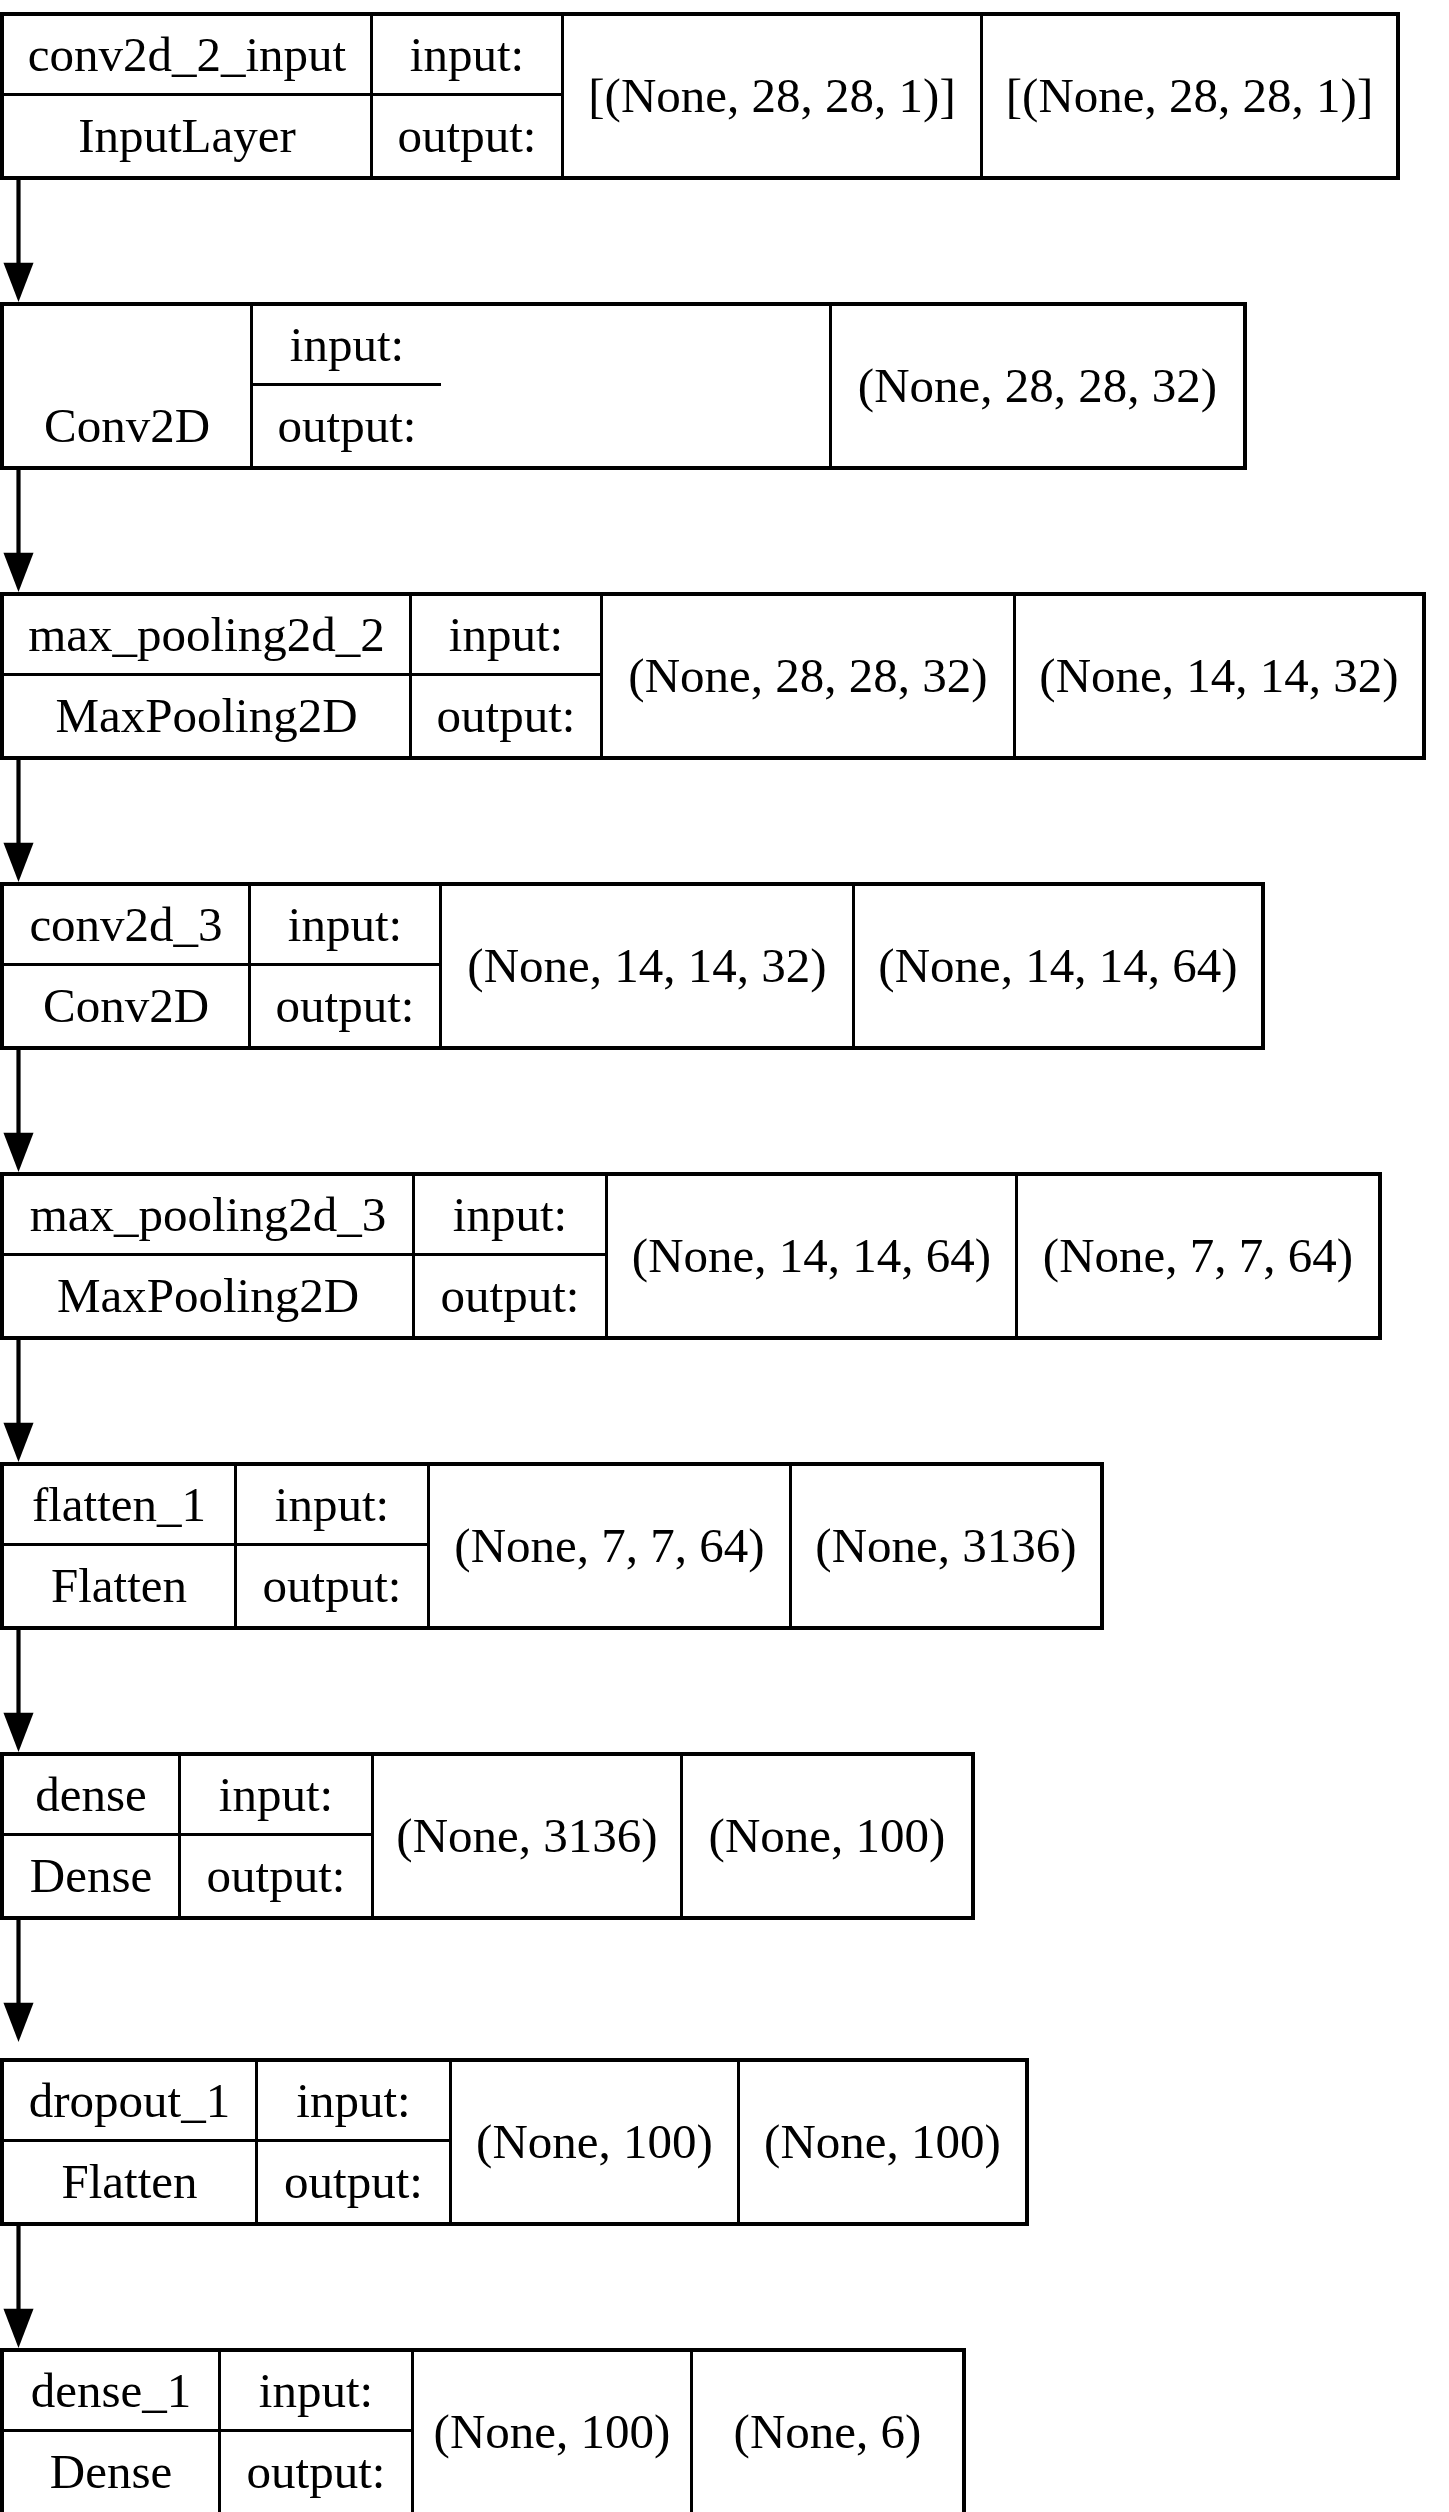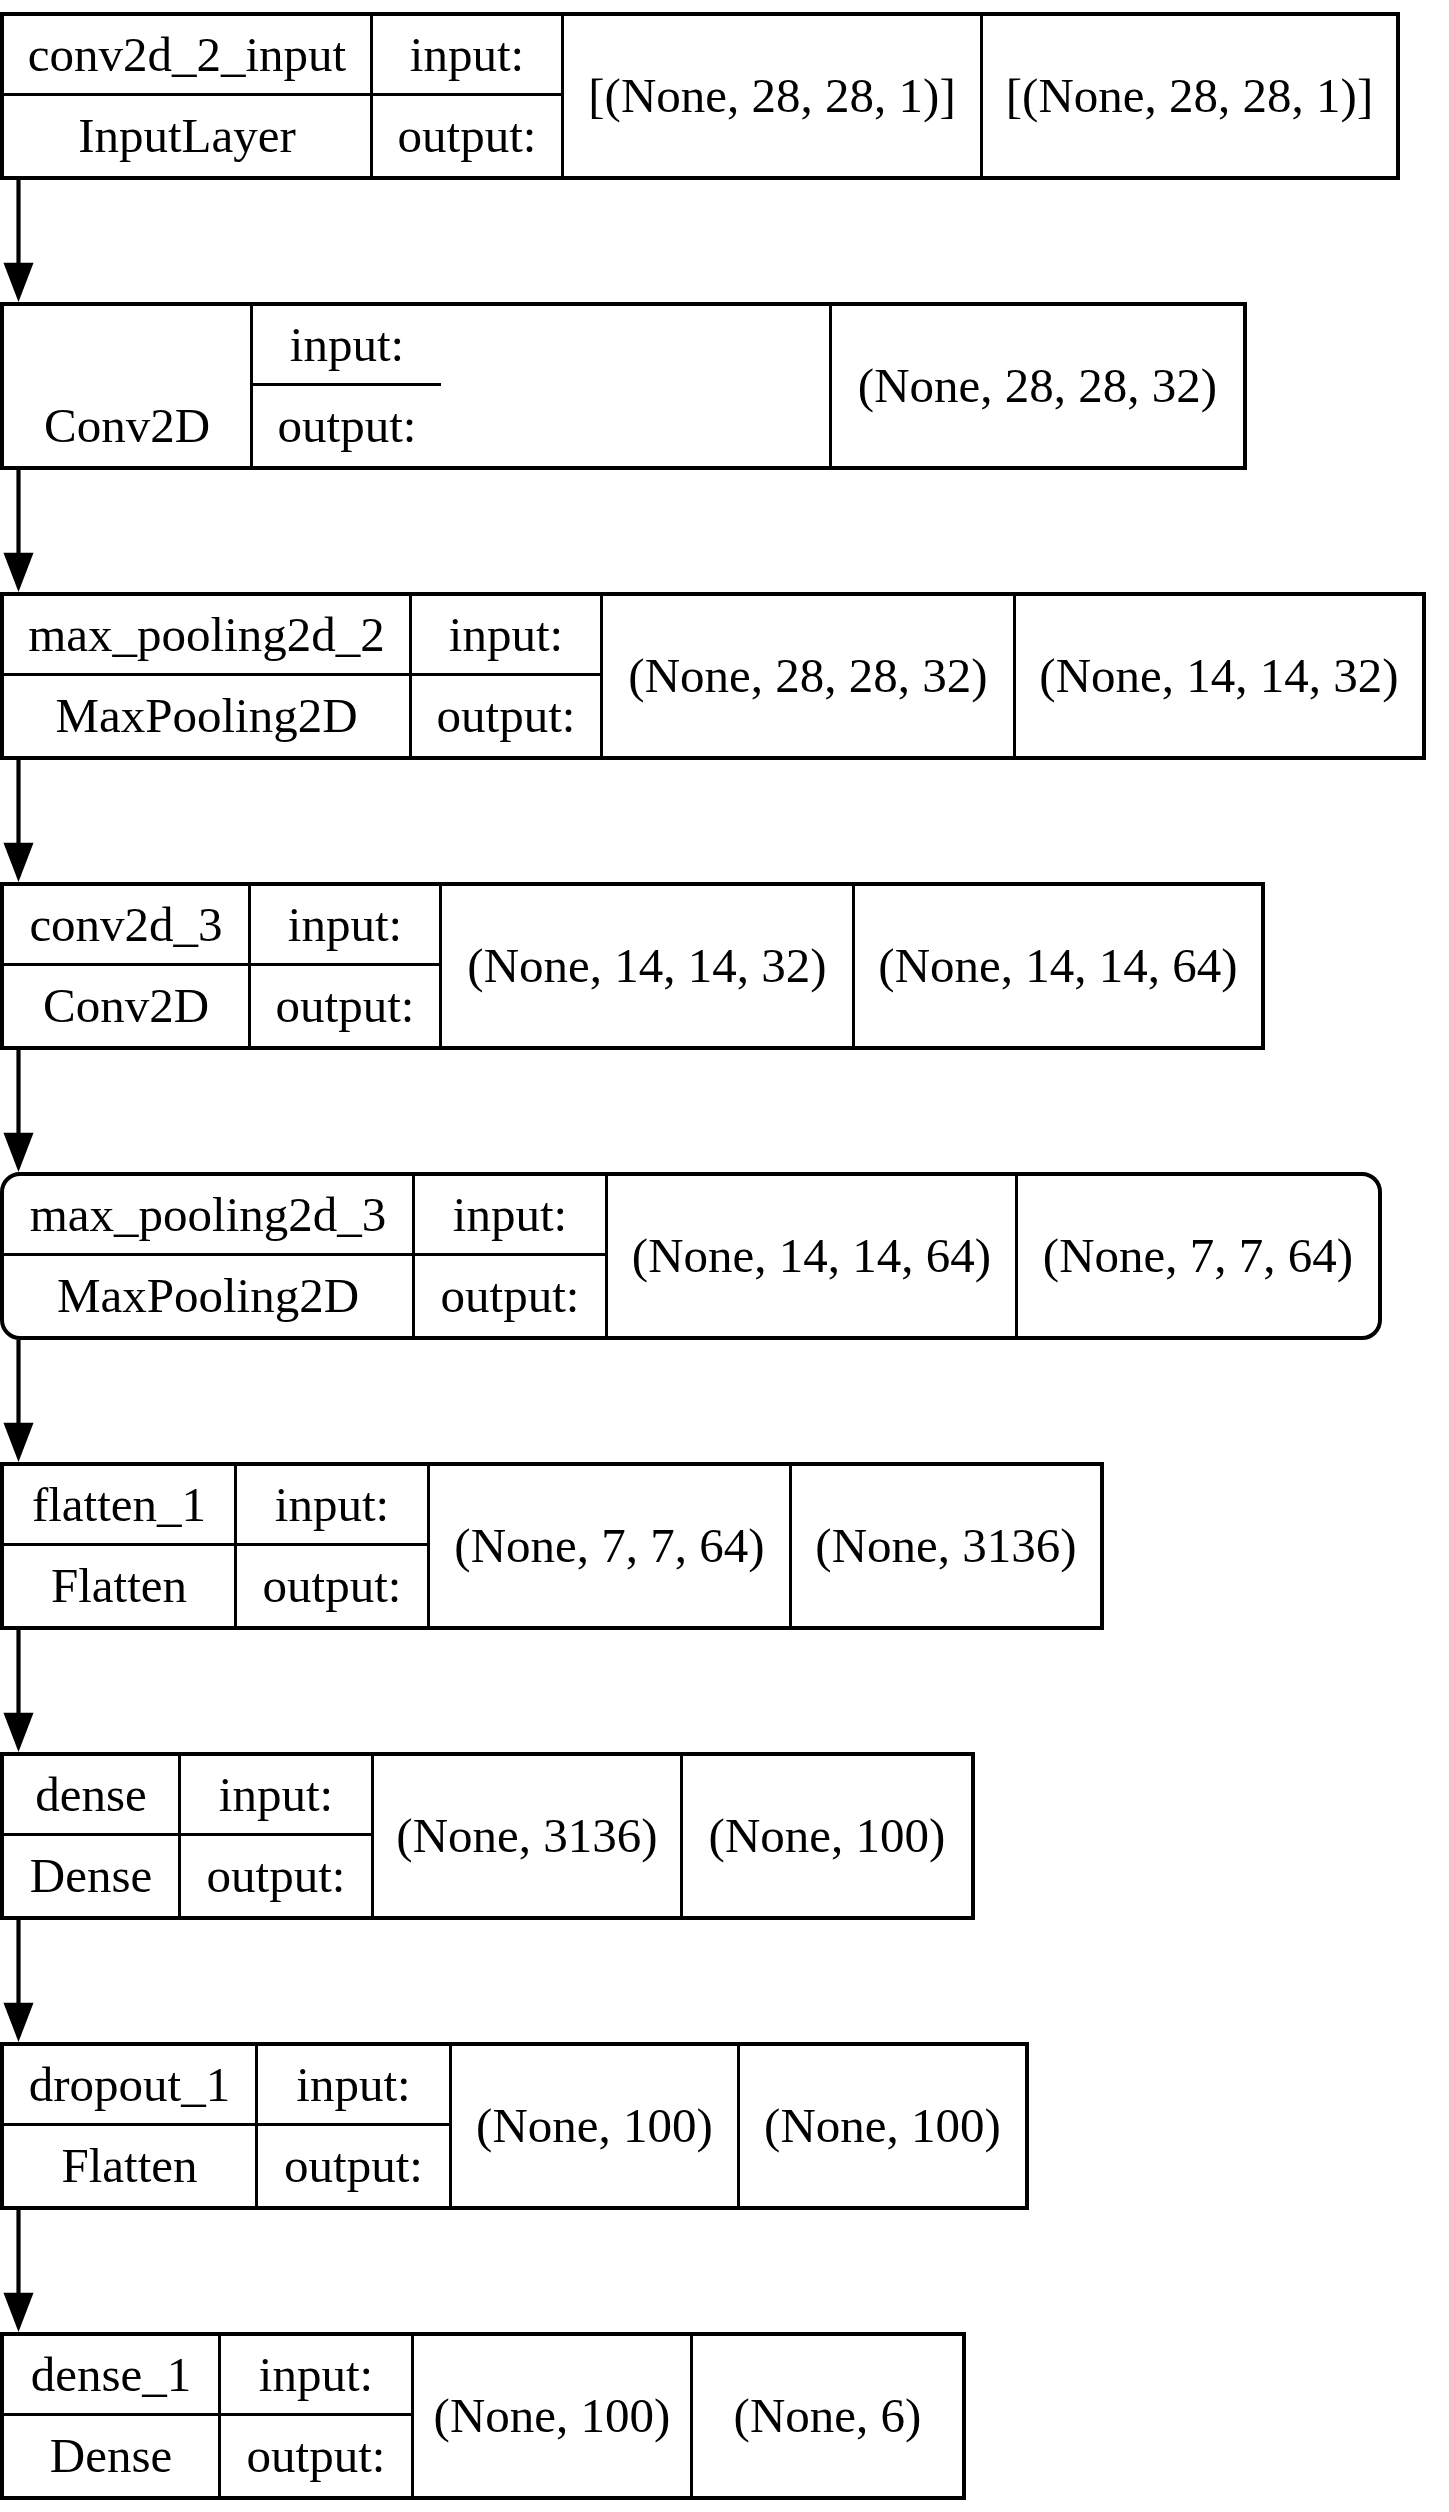--- a/index.html
+++ b/index.html
@@ -98,21 +98,21 @@
     <div class="cell c2 r2">output:</div>
   </div>
 
   <div class="arrow">
     <svg width="37" height="122" viewBox="0 0 44 146">
       <line x1="22" y1="0" x2="22" y2="102" stroke="currentColor" stroke-width="5"></line>
       <polygon points="22,146 4,99 40,99" fill="currentColor"></polygon>
     </svg>
   </div>
 
-  <div class="node" style="grid-template-columns:408px 193px 410px 363px;border-radius:20px;">
+  <div class="node" style="grid-template-columns:408px 193px 410px 363px;">
     <div class="cell c1 r1">max_pooling2d_3</div>
     <div class="cell c2 r1">input:</div>
     <div class="cell cin">(None, 14, 14, 64)</div>
     <div class="cell cout">(None, 7, 7, 64)</div>
     <div class="cell c1 r2">MaxPooling2D</div>
     <div class="cell c2 r2">output:</div>
   </div>
 
   <div class="arrow">
     <svg width="37" height="122" viewBox="0 0 44 146">
@@ -146,21 +146,21 @@
     <div class="cell c2 r2">output:</div>
   </div>
 
   <div class="arrow">
     <svg width="37" height="122" viewBox="0 0 44 146">
       <line x1="22" y1="0" x2="22" y2="102" stroke="currentColor" stroke-width="5"></line>
       <polygon points="22,146 4,99 40,99" fill="currentColor"></polygon>
     </svg>
   </div>
 
-  <div class="node" style="grid-template-columns:251px 194px 288px 288px;">
+  <div class="node" style="grid-template-columns:251px 194px 288px 288px;margin-top:16px;">
     <div class="cell c1 r1">dropout_1</div>
     <div class="cell c2 r1">input:</div>
     <div class="cell cin">(None, 100)</div>
     <div class="cell cout">(None, 100)</div>
     <div class="cell c1 r2">Flatten</div>
     <div class="cell c2 r2">output:</div>
   </div>
 
   <div class="arrow">
     <svg width="37" height="122" viewBox="0 0 44 146">

